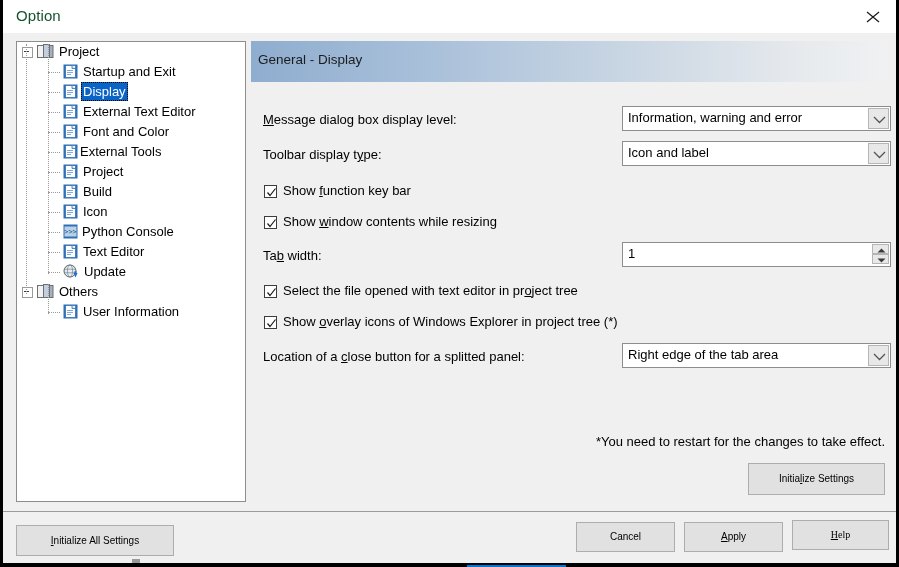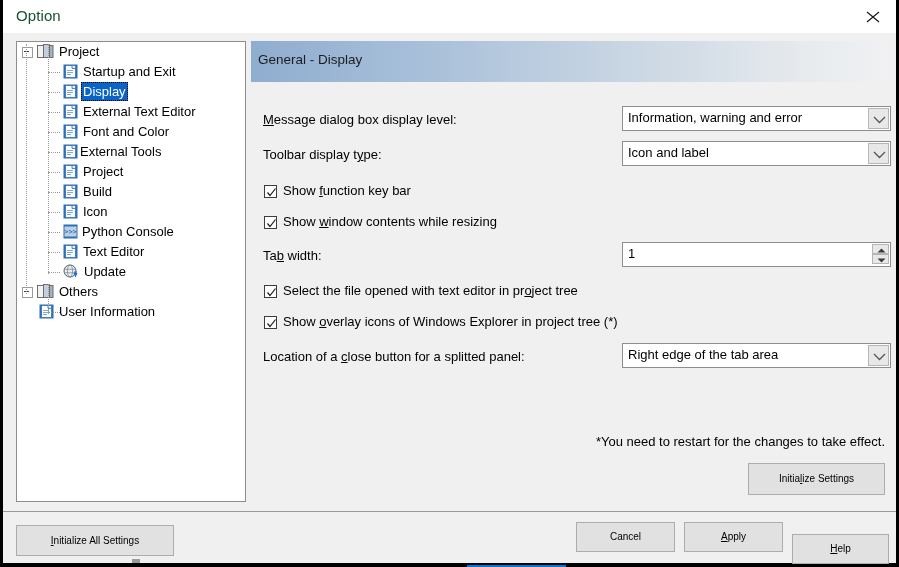--- a/index.html
+++ b/index.html
@@ -263,21 +263,21 @@
   }
   #ok-btn {
     left: 464px; top: 9px;
     width: 99px; height: 32px;
     line-height: 28px;
     border: 2px solid #0078d7;
     margin-top: 44px;
   }
   #cancel-btn { left: 573px; top: 10px; width: 99px; height: 30px; line-height: 28px; }
   #apply-btn  { left: 681px; top: 10px; width: 99px; height: 30px; line-height: 28px; }
-  #help-btn   { left: 789px; top: 22px; width: 97px; height: 30px; line-height: 28px; }
+  #help-btn   { left: 789px; top: 8px; width: 97px; height: 30px; line-height: 28px; font-family: Liberation Serif, serif; }
 
   #taskbar-notch {
     position: absolute;
     left: 129px; bottom: 0px;
     width: 8px; height: 4px;
     background: #9a9a9a;
   }
 </style>
 </head>
 <body>
@@ -367,21 +367,21 @@
               <ellipse cx="7" cy="7" rx="2.6" ry="6" fill="none" stroke="#7d8b99" stroke-width="0.8"></ellipse>
               <path d="M1.2 5.2 H12.8 M1.2 8.8 H12.8" stroke="#7d8b99" stroke-width="0.8"></path>
               <path d="M10.5 9 h4 l-2 4.5 z" fill="#1f6fd0"></path>
               <rect x="11.4" y="7.3" width="2.2" height="2.2" fill="#1f6fd0"></rect>
             </svg></span><span class="lbl" style="margin-left: 3px;"> Update</span></div>
         <div class="tree-row" style="padding-left: 20px;"><span class="expander" style="left: 5px;"></span><span class="ico"><svg width="17" height="15" viewBox="0 0 17 15">
               <rect x="0.5" y="1.5" width="6" height="12" fill="#f2f2f2" stroke="#6e6e6e" stroke-width="1"></rect>
               <rect x="6.5" y="0.5" width="6" height="13" fill="#c3cfdd" stroke="#6e6e6e" stroke-width="1"></rect>
               <rect x="12.5" y="1.5" width="3.5" height="12" fill="#9fb2c8" stroke="#6e6e6e" stroke-width="1"></rect>
             </svg></span><span class="lbl" style="margin-left: 3px;"> Others</span></div>
-        <div class="tree-row" style="padding-left: 22px;"><span class="guide-h" style="left: 31px; width: 12px;"></span><span class="ico"><svg width="15" height="15" viewBox="0 0 15 15">
+        <div class="tree-row" style="padding-left: 46px;"><span class="guide-h" style="left: 31px; width: 12px;"></span><span class="ico"><svg width="15" height="15" viewBox="0 0 15 15">
               <rect x="0.5" y="0.5" width="14" height="14" fill="#2f6fb5"></rect>
               <rect x="2.5" y="1.5" width="10" height="12" fill="#ffffff" stroke="#2f6fb5" stroke-width="0.8"></rect>
               <path d="M9 1.5 L9 4.5 L12.5 4.5" fill="#cfe0f2" stroke="#2f6fb5" stroke-width="0.8"></path>
               <path d="M4 6.5 H10 M4 8.5 H10 M4 10.5 H8" stroke="#5f93c8" stroke-width="0.8"></path>
             </svg></span><span class="lbl" style="margin-left: 3px;"> User Information</span></div>
         <span class="guide-v" style="left: 9px; top: 2px; height: 250px;"></span>
         <span class="guide-v" style="left: 31px; top: 2px; height: 230px;"></span>
         <span class="guide-v" style="left: 31px; top: 242px; height: 30px;"></span>
       </div>
 

